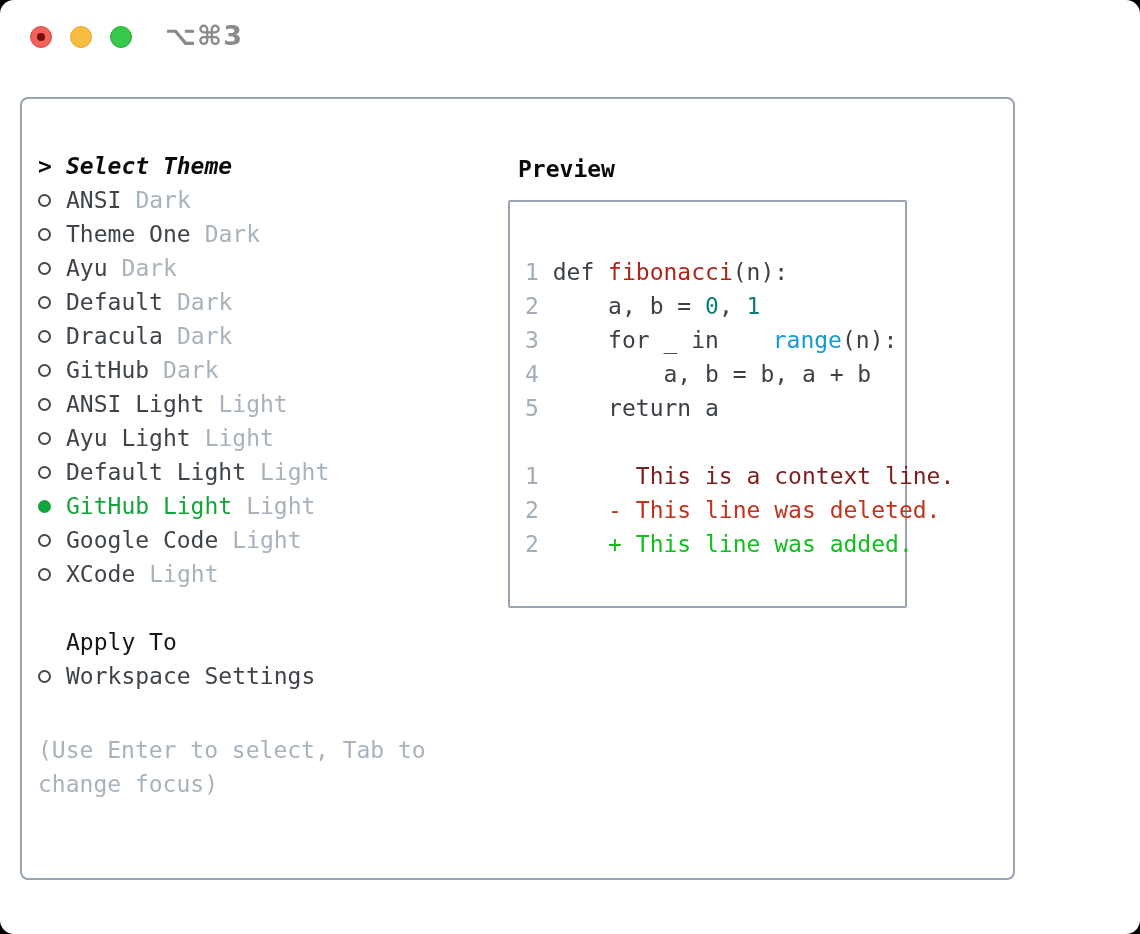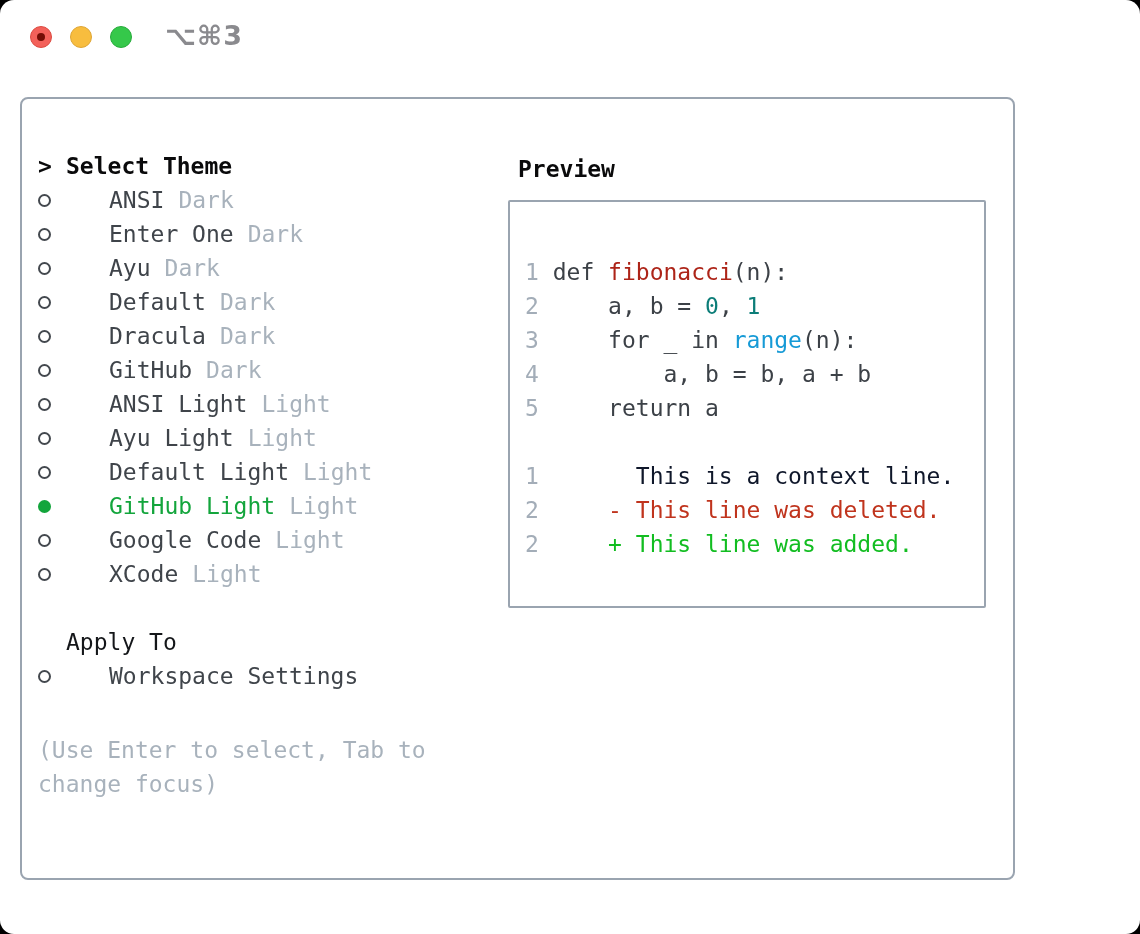--- a/index.html
+++ b/index.html
@@ -24,40 +24,40 @@
 
   
   .left-col { position:absolute; left:16px; top:50px; width:432px;
               font-size:23px; line-height:34px; color:#3f444a; }
   .row { height:34px; display:flex; align-items:center; }
   .spacer { height:34px; }
   .marker { width:28px; display:flex; align-items:center; flex:none; }
   .cursor { font-weight:bold; color:#0a0a0b; }
   .radio { width:13px; height:13px; box-sizing:border-box; border:2px solid #43484e; border-radius:50%; }
   .radio.on { background:#13a53c; border-color:#13a53c; }
-  .section-title { font-weight:bold; color:#0a0a0b; }
+  .section-title { font-weight:bold; color:#0a0a0b;font-style:italic; }
   .apply-title { color:#141619; padding-left:28px; }
-  .item-label { white-space:pre;margin-left:43px; }
+  .item-label { white-space:pre; }
   .item-label.on { color:#13a53c; }
   .item-tag { color:#a8b2bc; margin-left:14px; white-space:pre;text-align:center; }
   .hint { margin-top:40px; width:400px; color:#a8b2bc; }
 
   
   .preview-title { position:absolute; left:496px; top:53px; font-size:23px;
                    line-height:34px; font-weight:bold; color:#0a0a0b; }
-  .preview-box { position:absolute; left:486px; top:101px; width:478px; height:408px;
+  .preview-box { position:absolute; left:486px; top:101px; width:399px; height:408px;
                  box-sizing:border-box; border:2px solid #9aa4b0; border-radius:2px; background:#fff; }
   .code { position:absolute; left:15px; top:53px; font-size:23px; line-height:34px; white-space:pre; }
   .pline { min-height:34px; }
   .ln      { color:#a3adb8; }
   .code-t  { color:#3c4147; }
   .kw      { color:#ad2418; }
   .num     { color:#0c7d78; }
-  .builtin { color:#169ad6; }
-  .ctx     { color:#0f172a;margin-top:16px; }
+  .builtin { color:#169ad6;margin-left:40px; }
+  .ctx     { color:#7f1d1d;margin-top:16px; }
   .del     { color:#c0341d; }
   .add     { color:#12bd21; }
 </style>
 </head>
 <body>
 
 <div class="stage">
   <div class="window">
 
     <div class="traffic-lights">
@@ -84,21 +84,21 @@
               <span class="marker">
                 <span class="radio"></span>
               </span>
               <span class="item-label">ANSI</span>
               <span class="item-tag">Dark</span>
             </div>
             <div class="row">
               <span class="marker">
                 <span class="radio"></span>
               </span>
-              <span class="item-label">Enter One</span>
+              <span class="item-label">Theme One</span>
               <span class="item-tag">Dark</span>
             </div>
             <div class="row">
               <span class="marker">
                 <span class="radio"></span>
               </span>
               <span class="item-label">Ayu</span>
               <span class="item-tag">Dark</span>
             </div>
             <div class="row">

